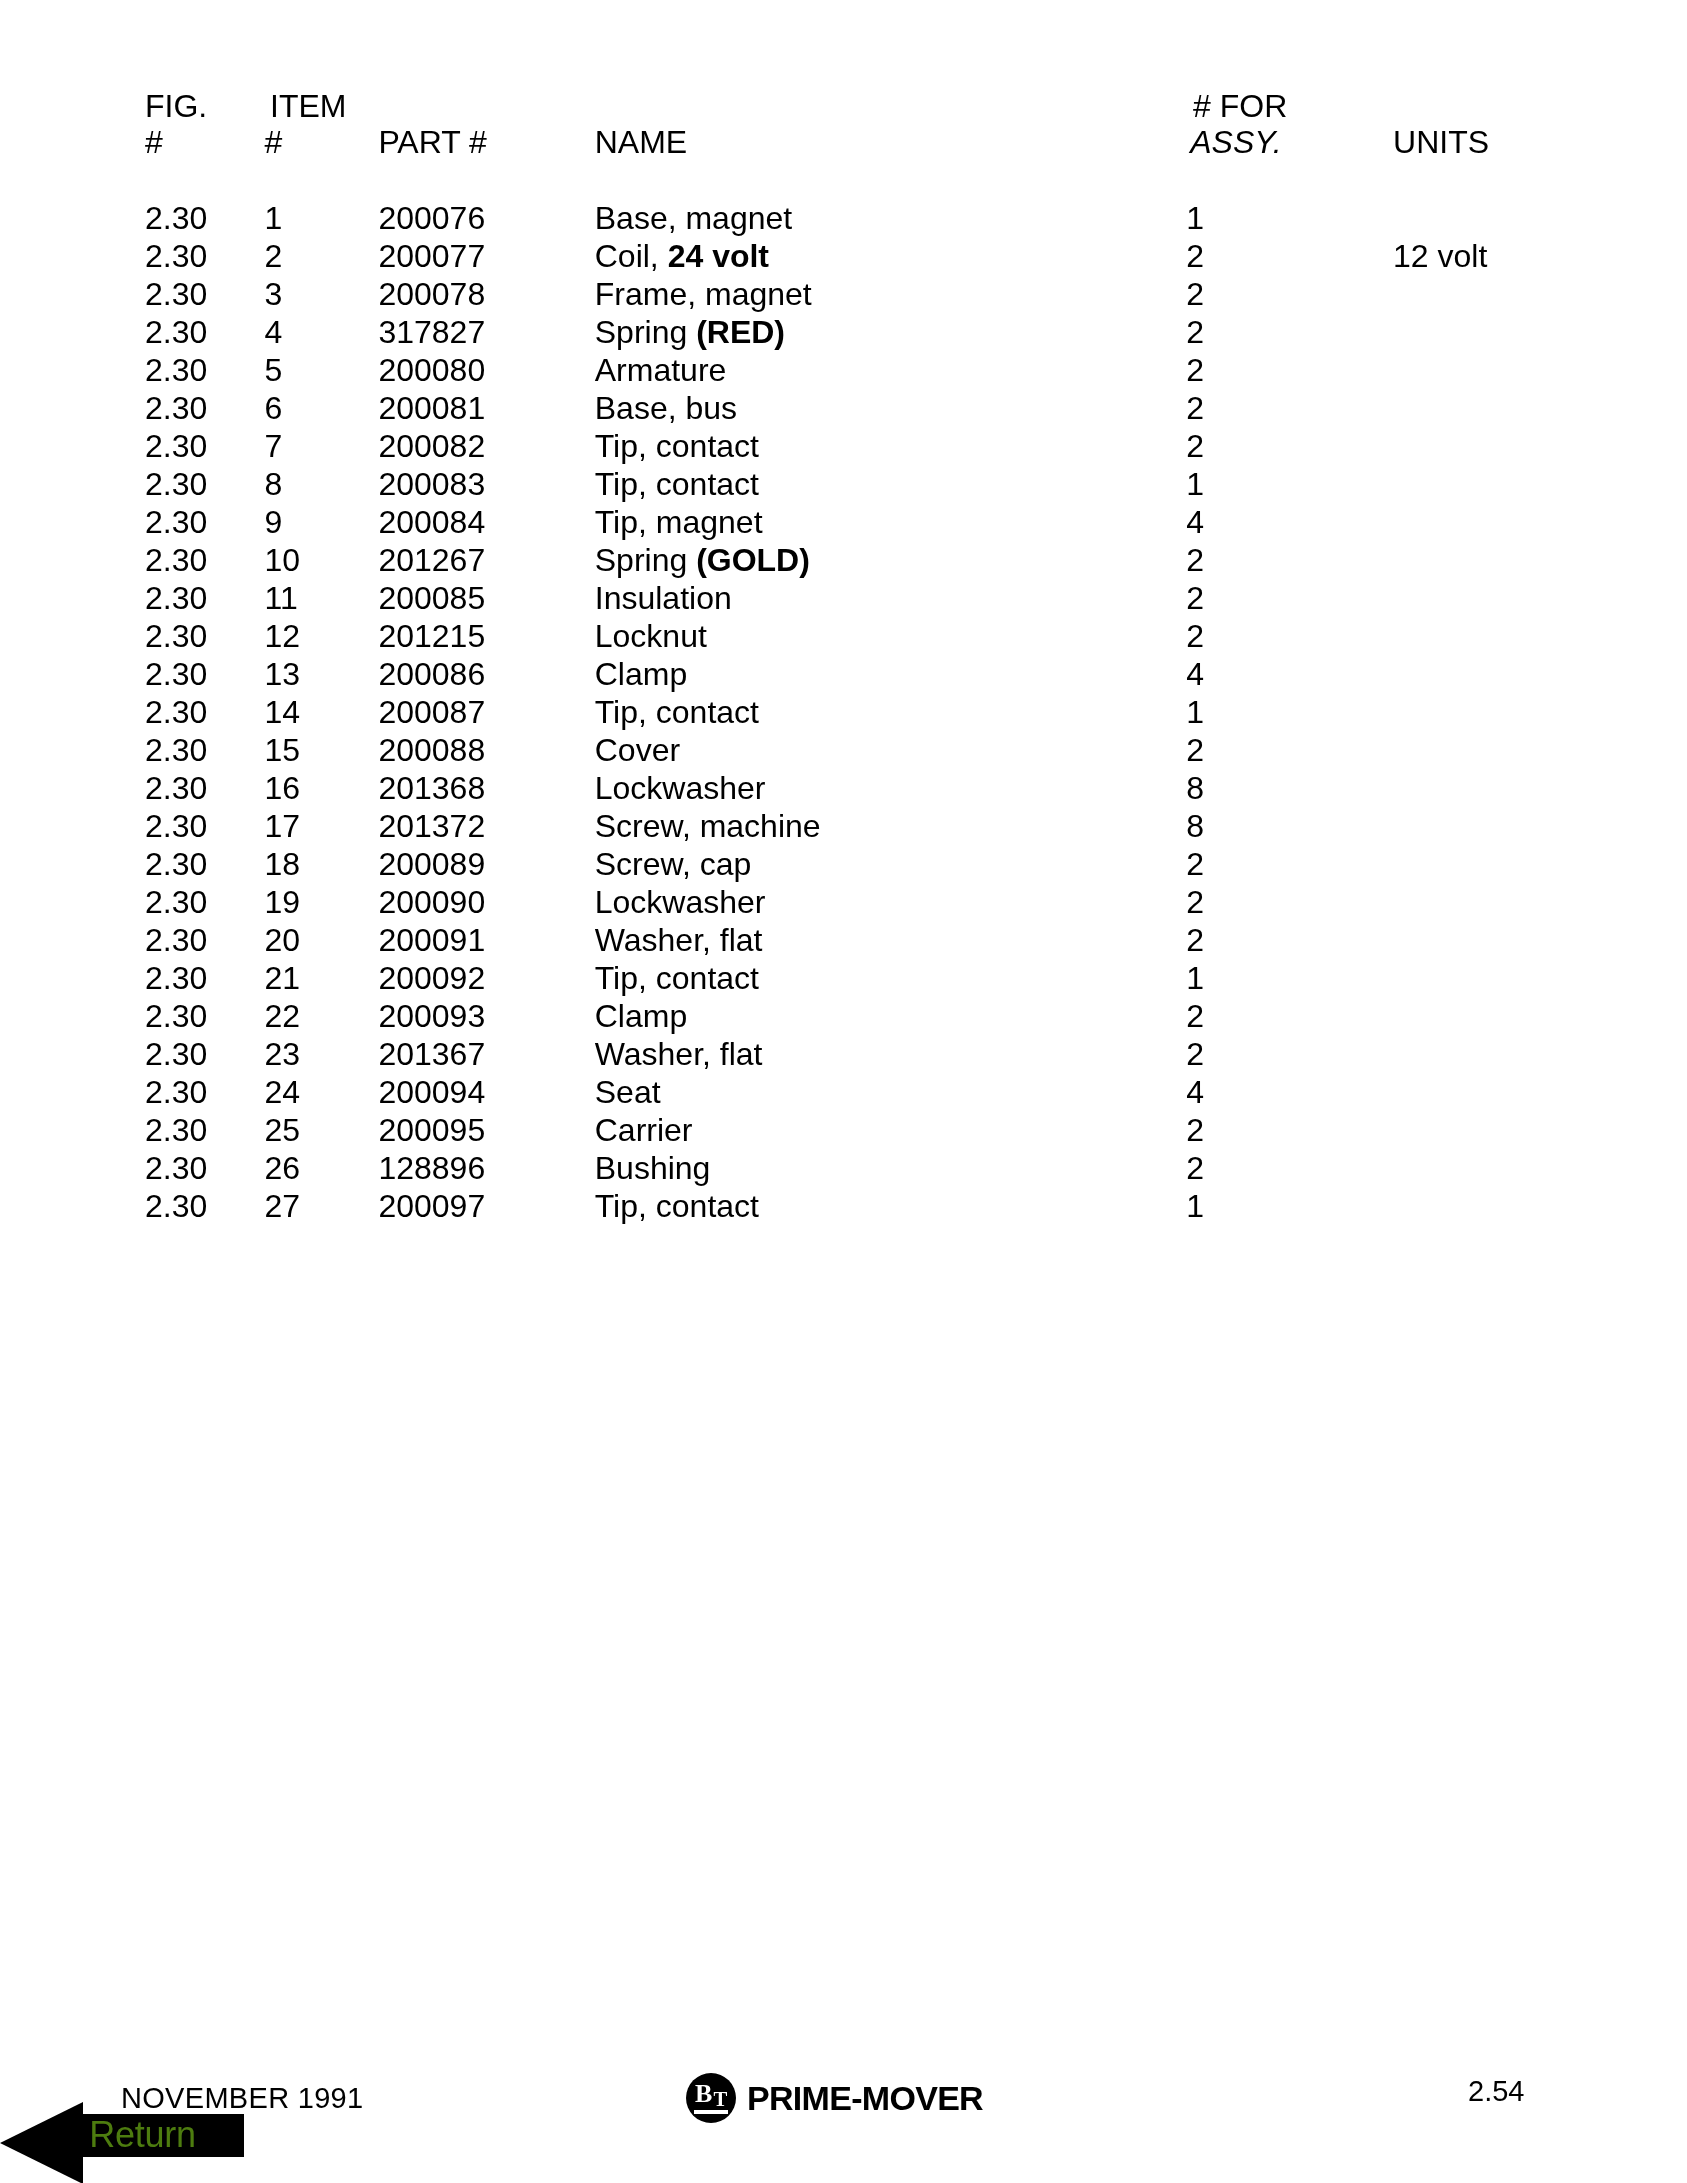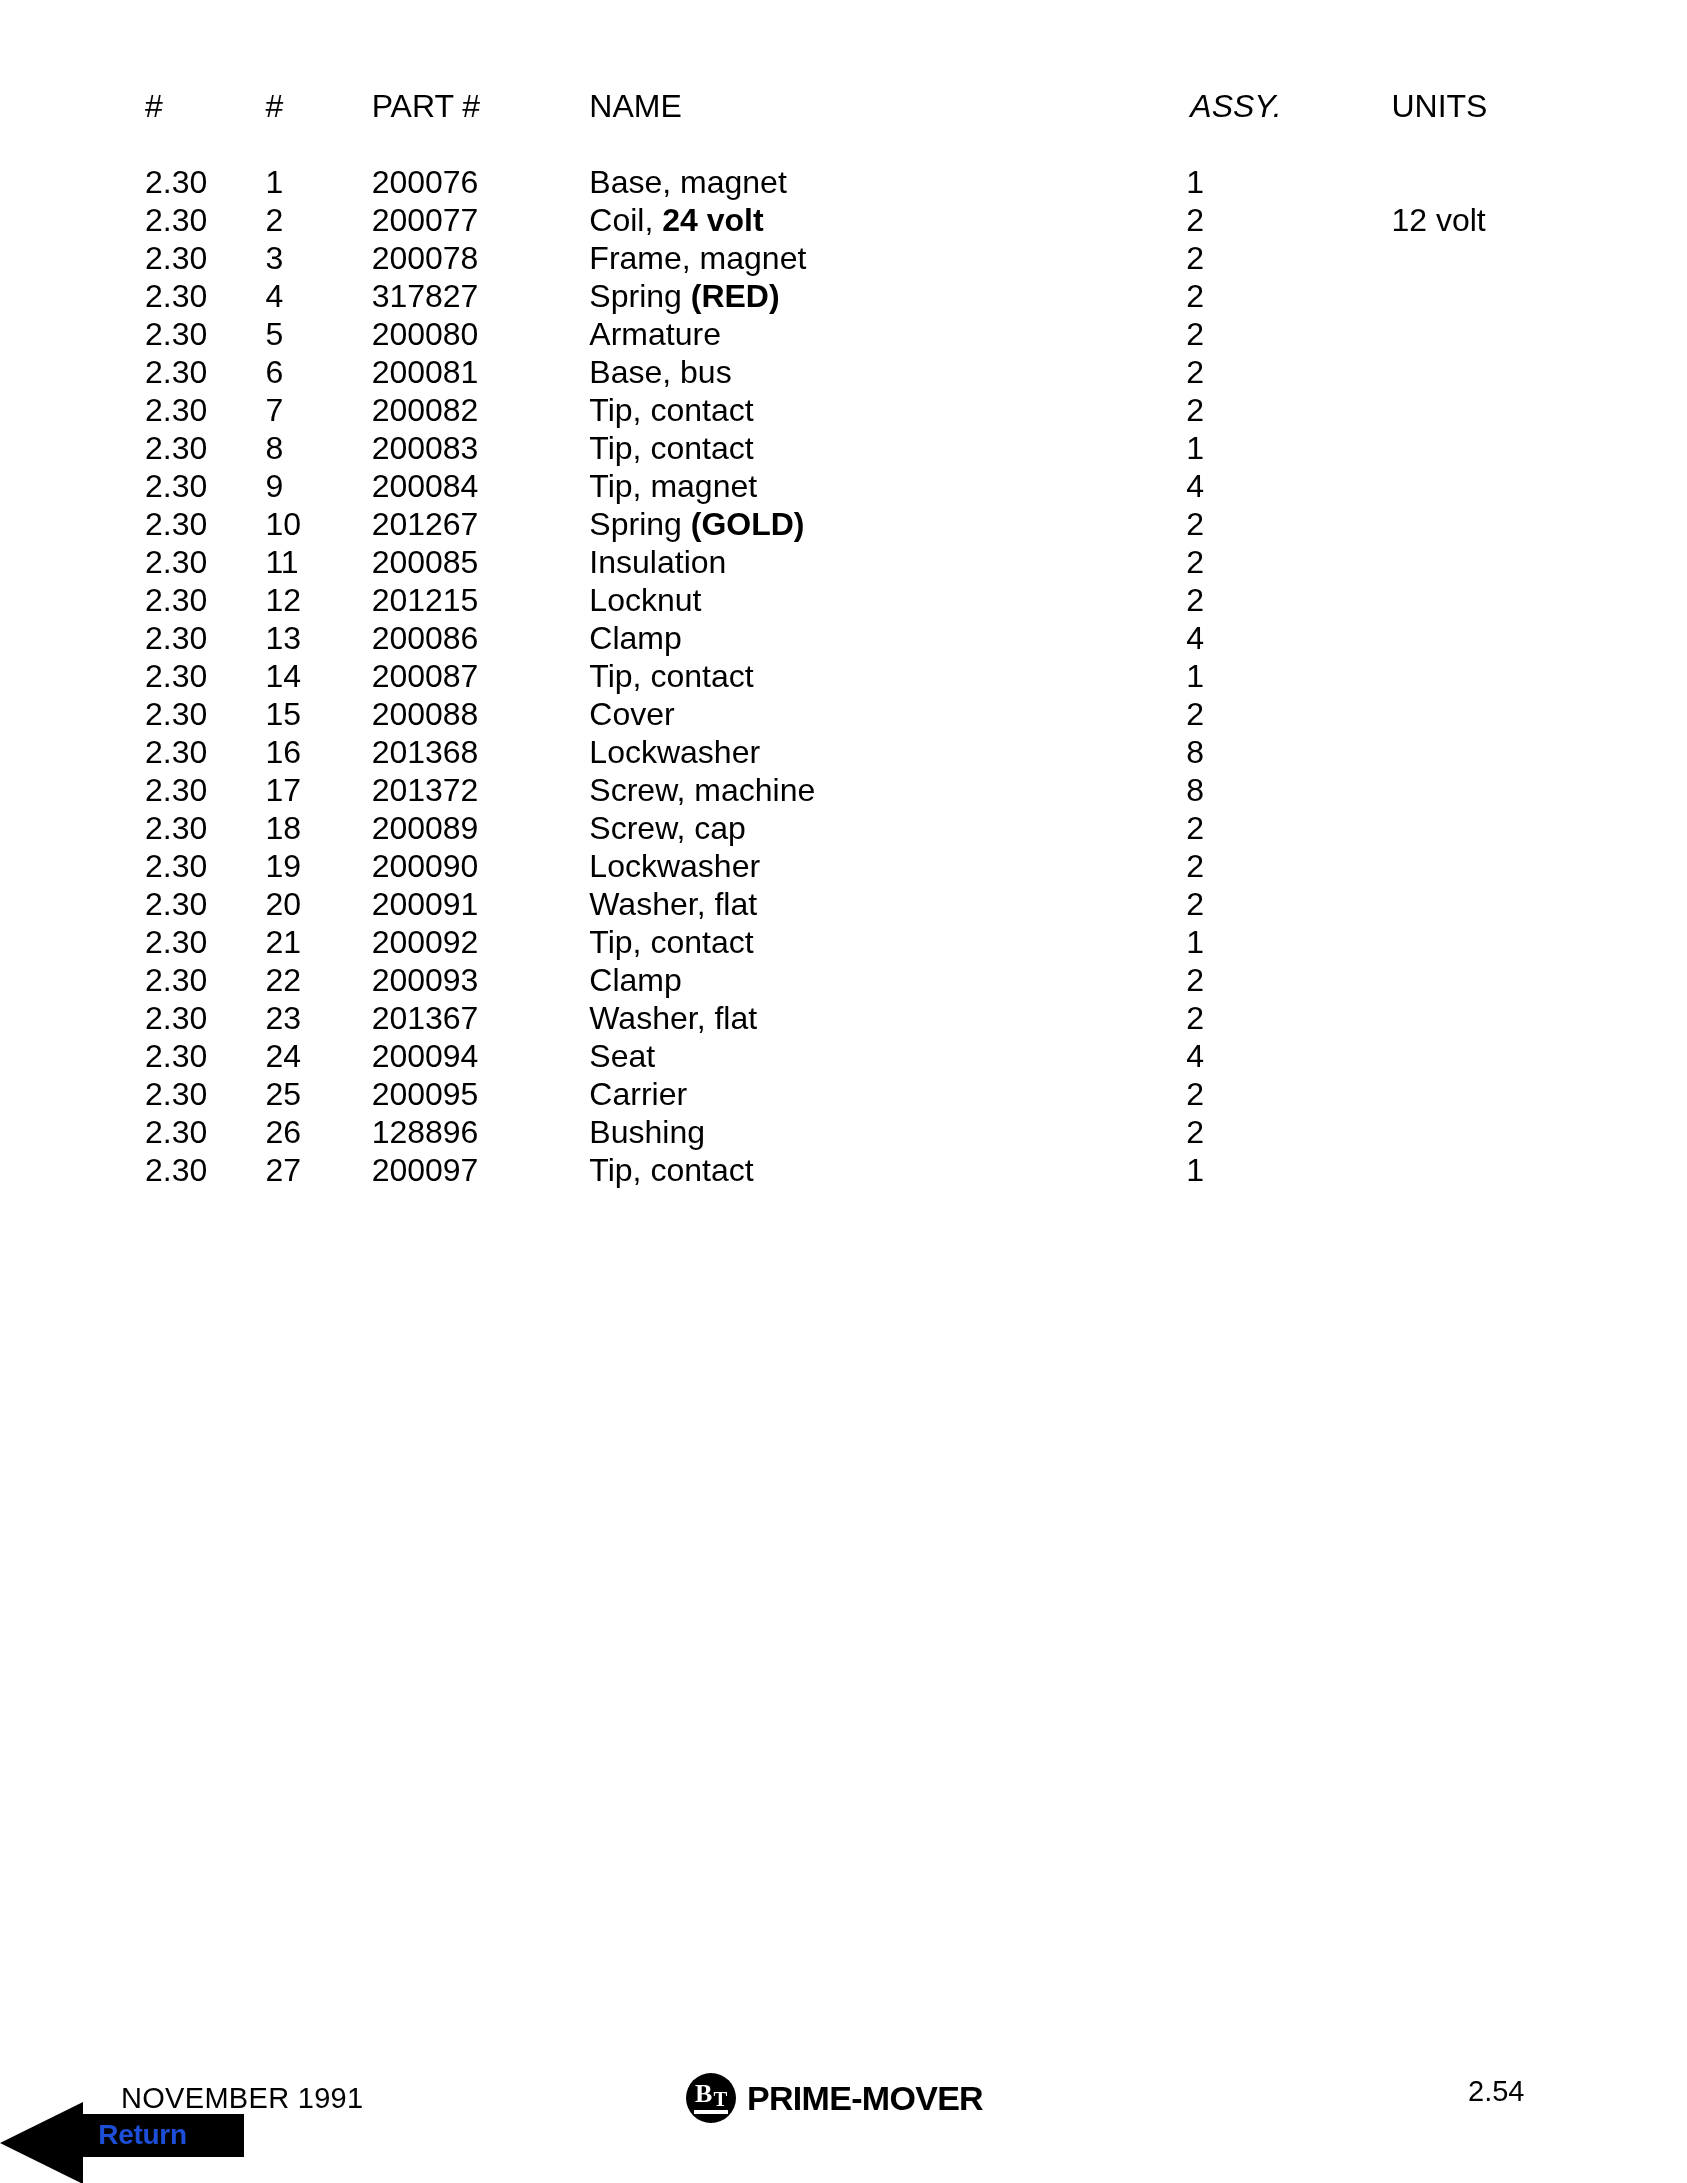--- a/index.html
+++ b/index.html
@@ -188,34 +188,42 @@
     height: 43px;
     background: #000000;
   }
   .return-btn .return-label {
     position: absolute;
     left: 41px;
     top: 11px;
     width: 203px;
     height: 44px;
     line-height: 44px;
-    color: #1d4ed8;
-    font-size: 28px;
-    font-weight: bold;
+    color: #4d7c0f;
+    font-size: 36px;
+    font-weight: normal;
     text-align: center;
     letter-spacing: -0.3px;
   }
 </style>
 </head>
 <body>
 
 <div class="page">
 
   <table class="parts-table">
     <thead>
+      <tr class="hdr-row-1">
+        <th class="hdr-cell col-fig hdr-fig-top">FIG.</th>
+        <th class="hdr-cell col-item hdr-item-top">ITEM</th>
+        <th class="hdr-cell col-part"></th>
+        <th class="hdr-cell col-name"></th>
+        <th class="hdr-cell col-assy hdr-assy-top"># FOR</th>
+        <th class="hdr-cell col-units"></th>
+      </tr>
       <tr class="hdr-row-2">
         <th class="hdr-cell col-fig hdr-fig-bot">#</th>
         <th class="hdr-cell col-item hdr-item-bot">#</th>
         <th class="hdr-cell col-part hdr-part-bot">PART #</th>
         <th class="hdr-cell col-name hdr-name-bot">NAME</th>
         <th class="hdr-cell col-assy hdr-assy-bot">ASSY.</th>
         <th class="hdr-cell col-units hdr-units-bot">UNITS</th>
       </tr>
       <tr class="spacer-row">
         <td colspan="6"></td>

